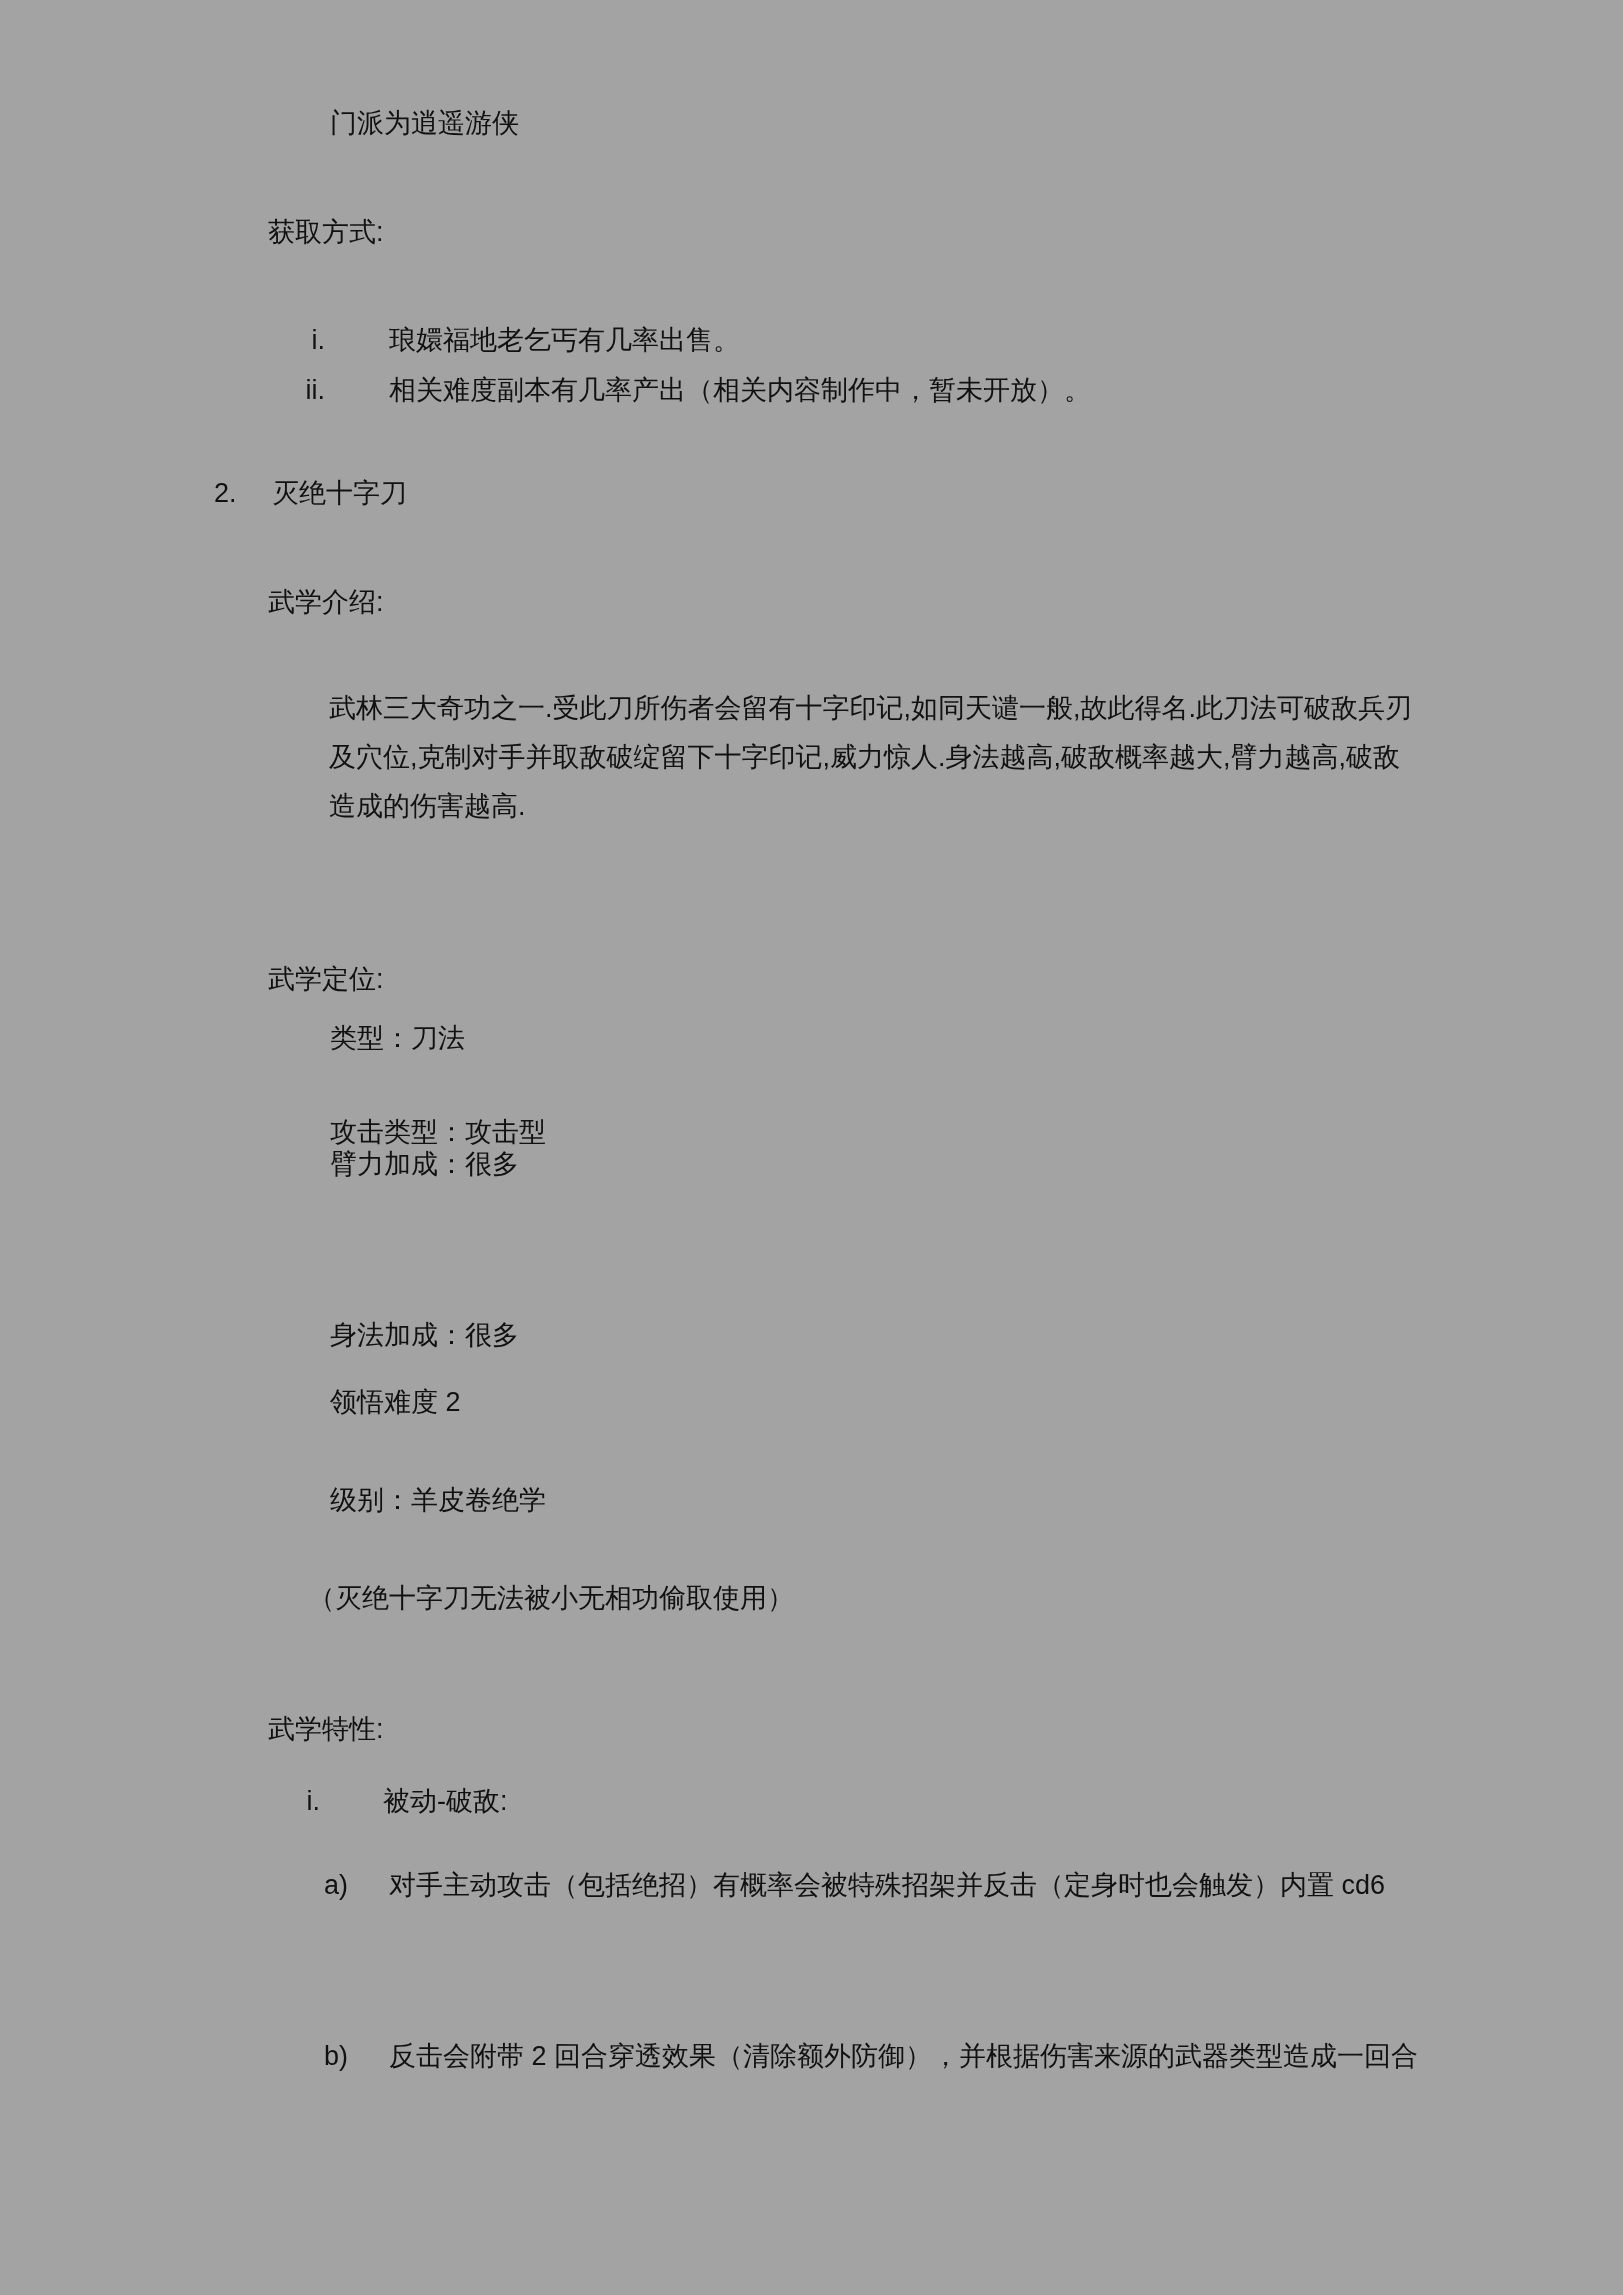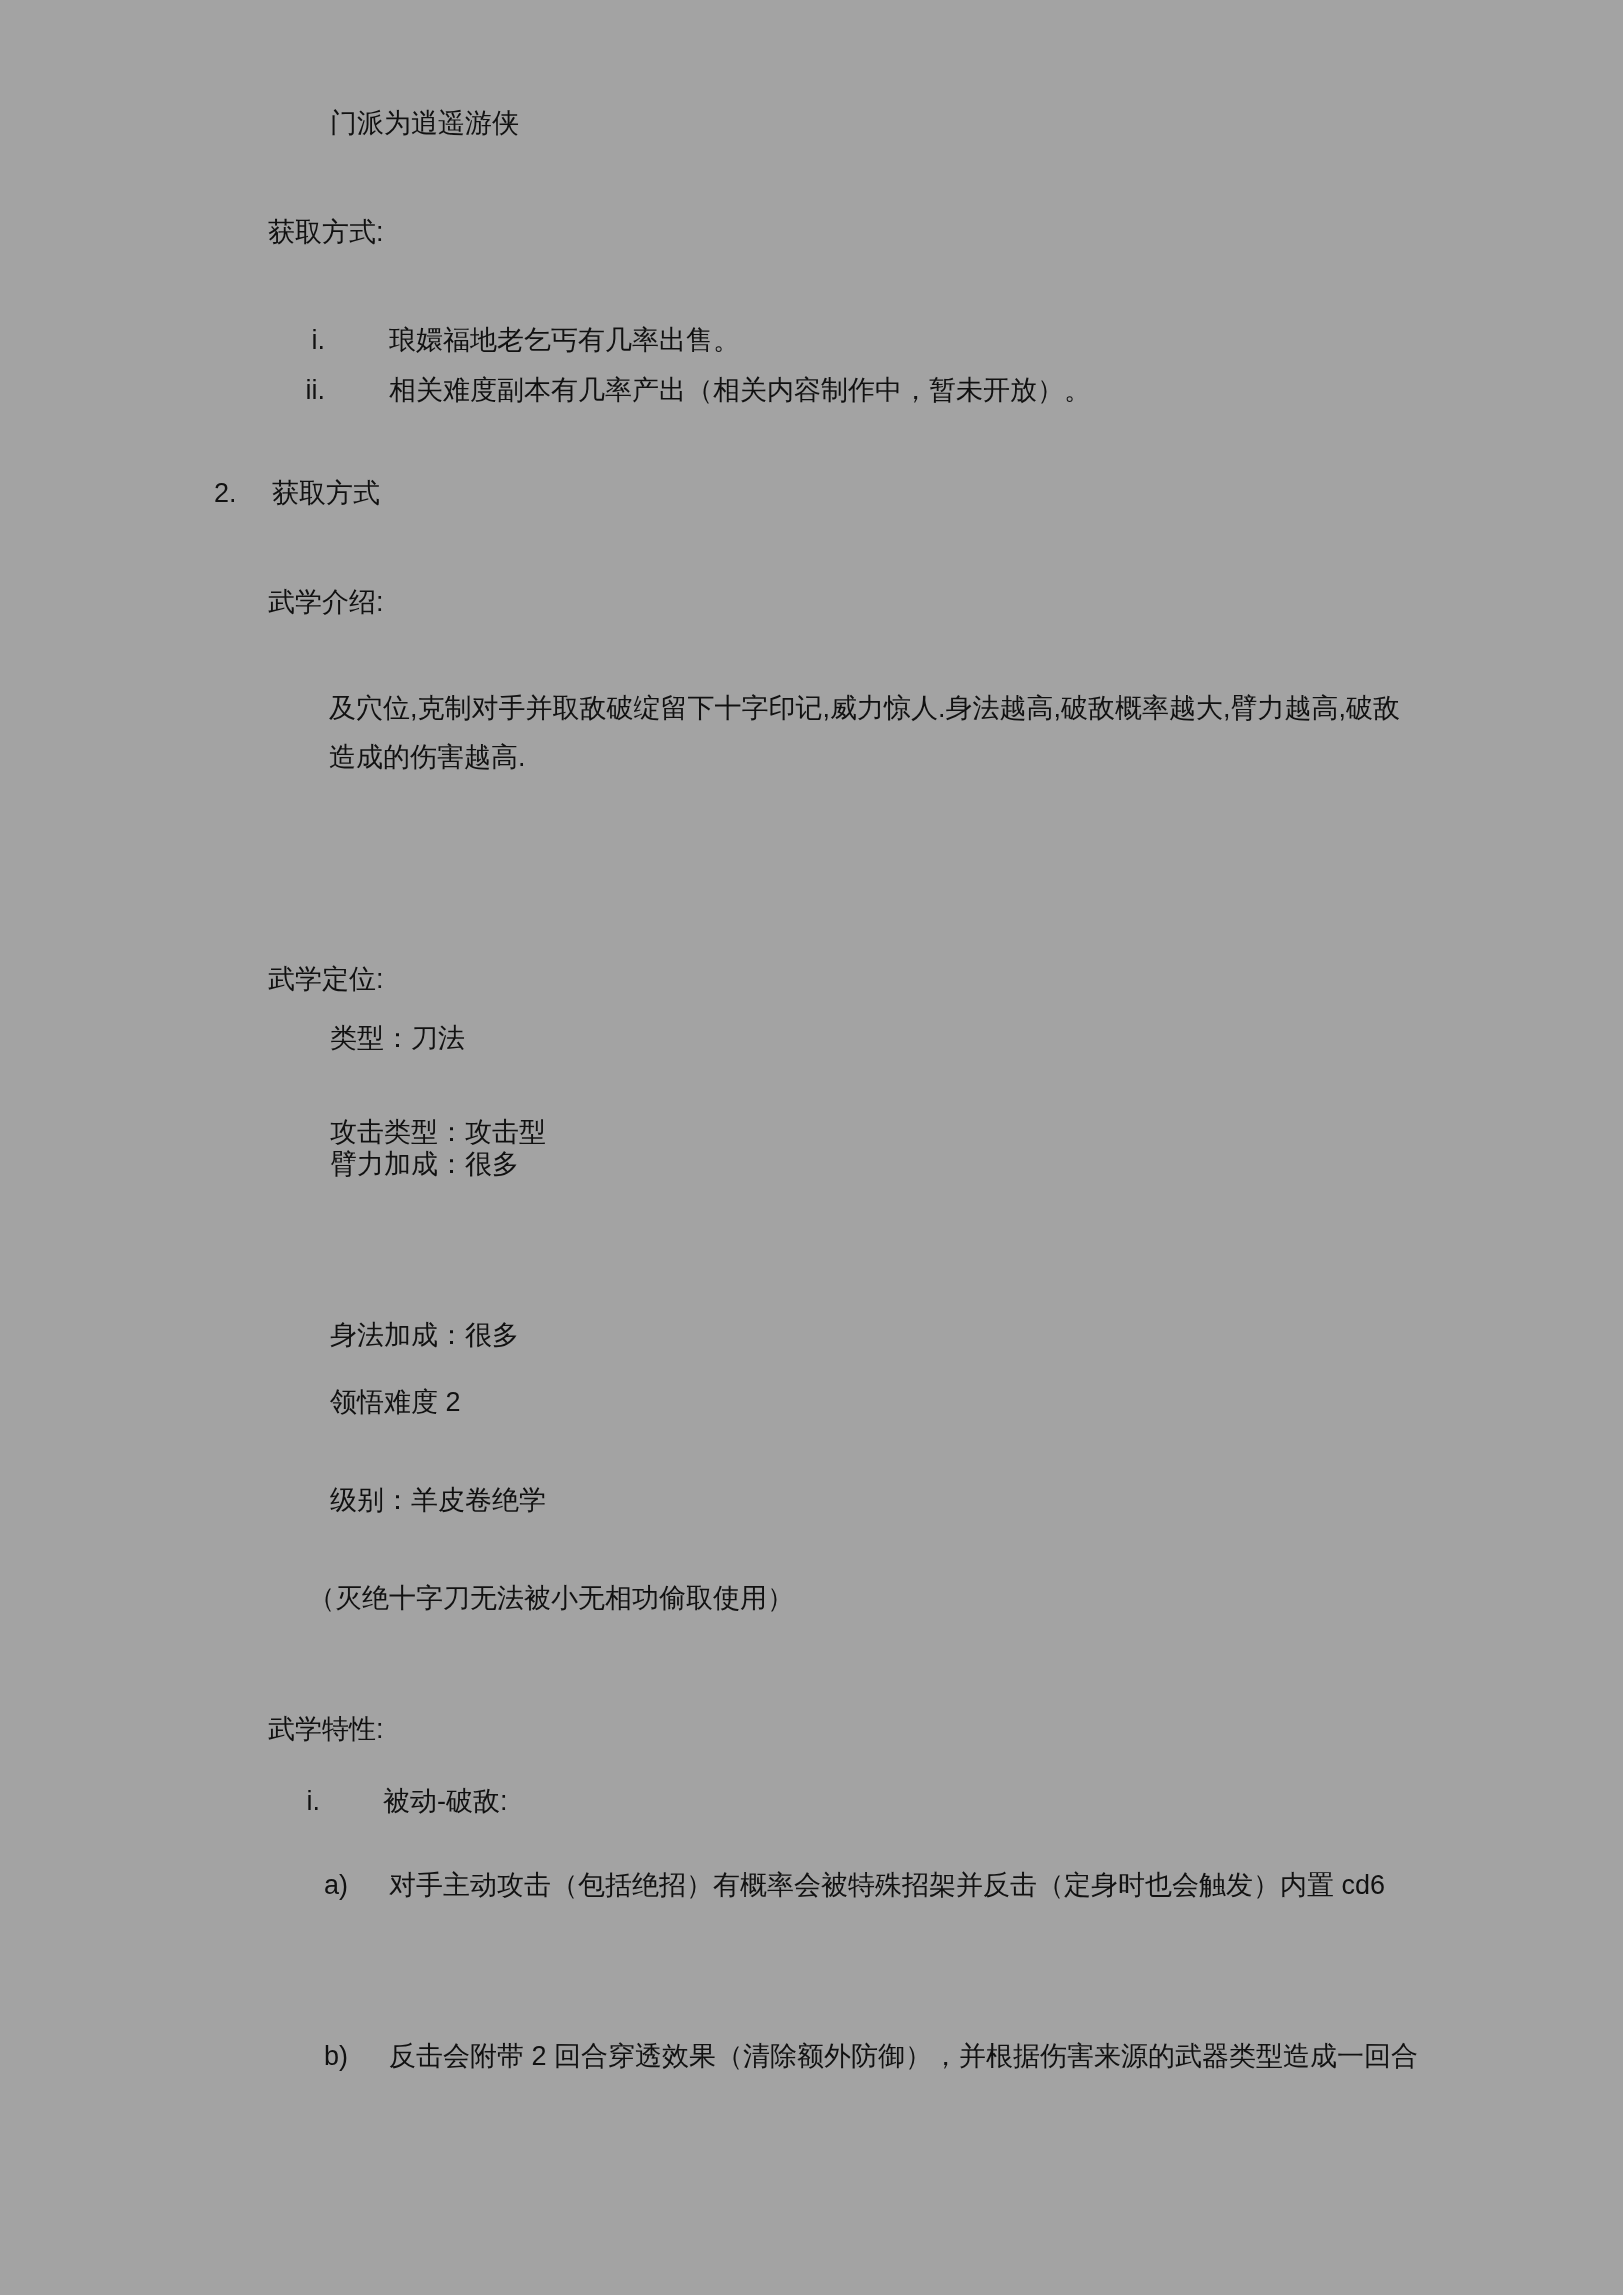--- a/index.html
+++ b/index.html
@@ -51,25 +51,26 @@
 
   <div class="tline" style="left:268px; top:208px;">获取方式:</div>
 
   <div class="marker-right" style="left:260px; top:316px;">i.</div>
   <div class="tline" style="left:389px; top:316px;">琅嬛福地老乞丐有几率出售。</div>
 
   <div class="marker-right" style="left:260px; top:366px;">ii.</div>
   <div class="tline" style="left:389px; top:366px;">相关难度副本有几率产出（相关内容制作中，暂未开放）。</div>
 
   <div class="marker-left" style="left:214px; top:469px;">2.</div>
-  <div class="tline" style="left:272px; top:469px;">获取方式</div>
+  <div class="tline" style="left:272px; top:469px;">灭绝十字刀</div>
 
   <div class="tline" style="left:268px; top:578px;">武学介绍:</div>
 
   <div class="para" style="left:329px; top:684px;">
+    <div class="pline">武林三大奇功之一.受此刀所伤者会留有十字印记,如同天谴一般,故此得名.此刀法可破敌兵刃</div>
     <div class="pline">及穴位,克制对手并取敌破绽留下十字印记,威力惊人.身法越高,破敌概率越大,臂力越高,破敌</div>
     <div class="pline">造成的伤害越高.</div>
   </div>
 
   <div class="tline" style="left:268px; top:955px;">武学定位:</div>
 
   <div class="tline" style="left:330px; top:1014px;">类型：刀法</div>
   <div class="tline" style="left:330px; top:1110px;font-family:Liberation Mono, monospace;">攻击类型：攻击型</div>
   <div class="tline" style="left:330px; top:1140px;">臂力加成：很多</div>
   <div class="tline" style="left:330px; top:1311px;">身法加成：很多</div>

